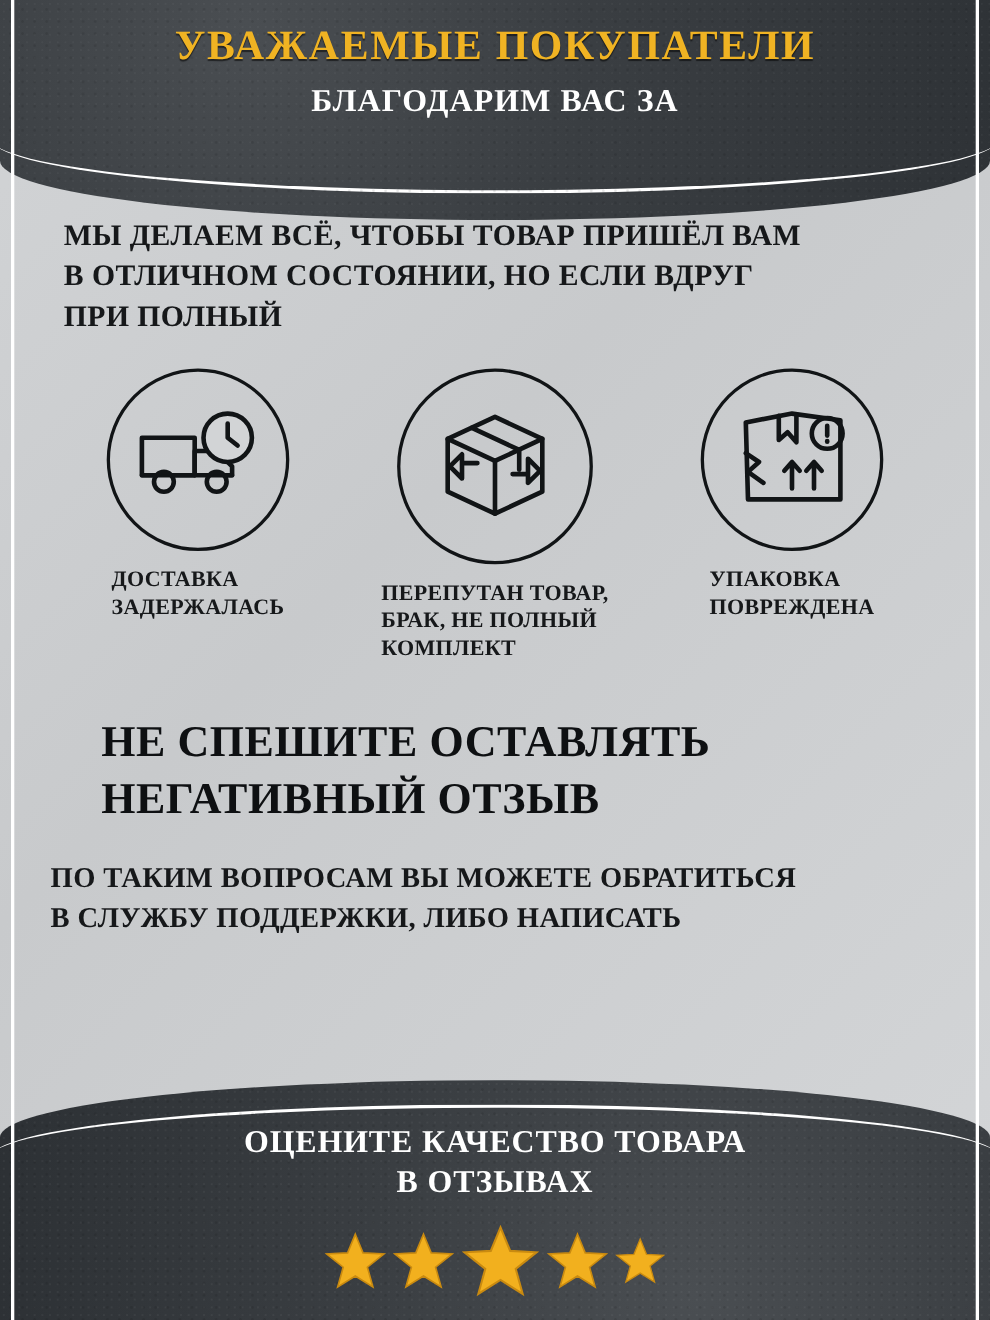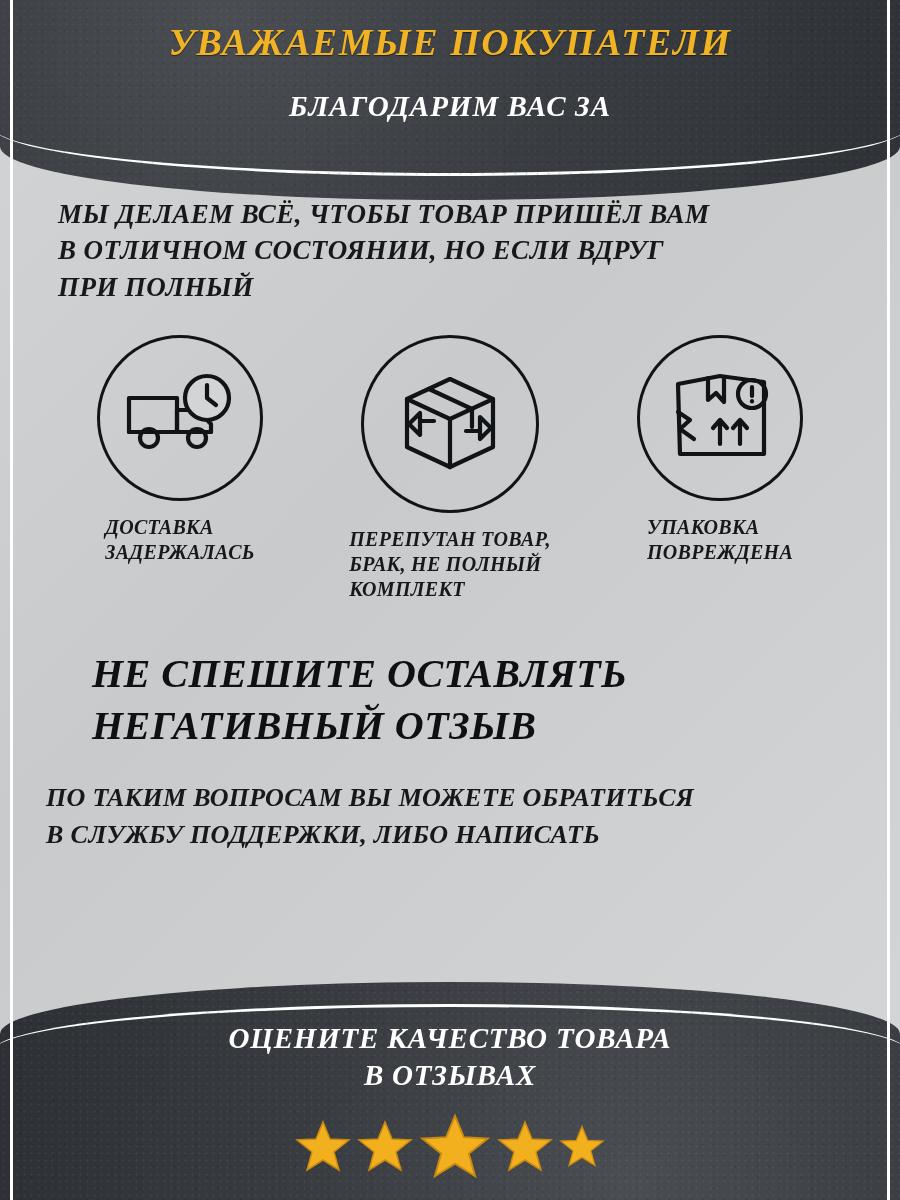--- a/index.html
+++ b/index.html
@@ -16,21 +16,20 @@
   }
 
   .page {
     position: absolute;
     inset: 0;
     width: 900px;
     height: 1200px;
     background:
       linear-gradient(135deg, #d2d4d6 0%, #c8cacc 40%, #d4d6d8 100%);
     overflow: hidden;
-    font-style: italic;
   }
 
   
   .header-band {
     position: absolute;
     top: 0;
     left: 0;
     width: 900px;
     height: 200px;
     background:
@@ -70,21 +69,21 @@
   }
   .title-gold {
     font-size: 38px;
     font-weight: bold;
     letter-spacing: 1.5px;
     color: #f0b323;
     text-shadow: 0 1px 1px rgba(0,0,0,0.55);
     line-height: 1.1;
   }
   .title-white {
-    margin-top: 24px;
+    margin-top: 10px;
     font-size: 29px;
     font-weight: bold;
     color: #ffffff;
     letter-spacing: 1px;
     line-height: 1.25;
   }
 
   
   .rail {
     position: absolute;

